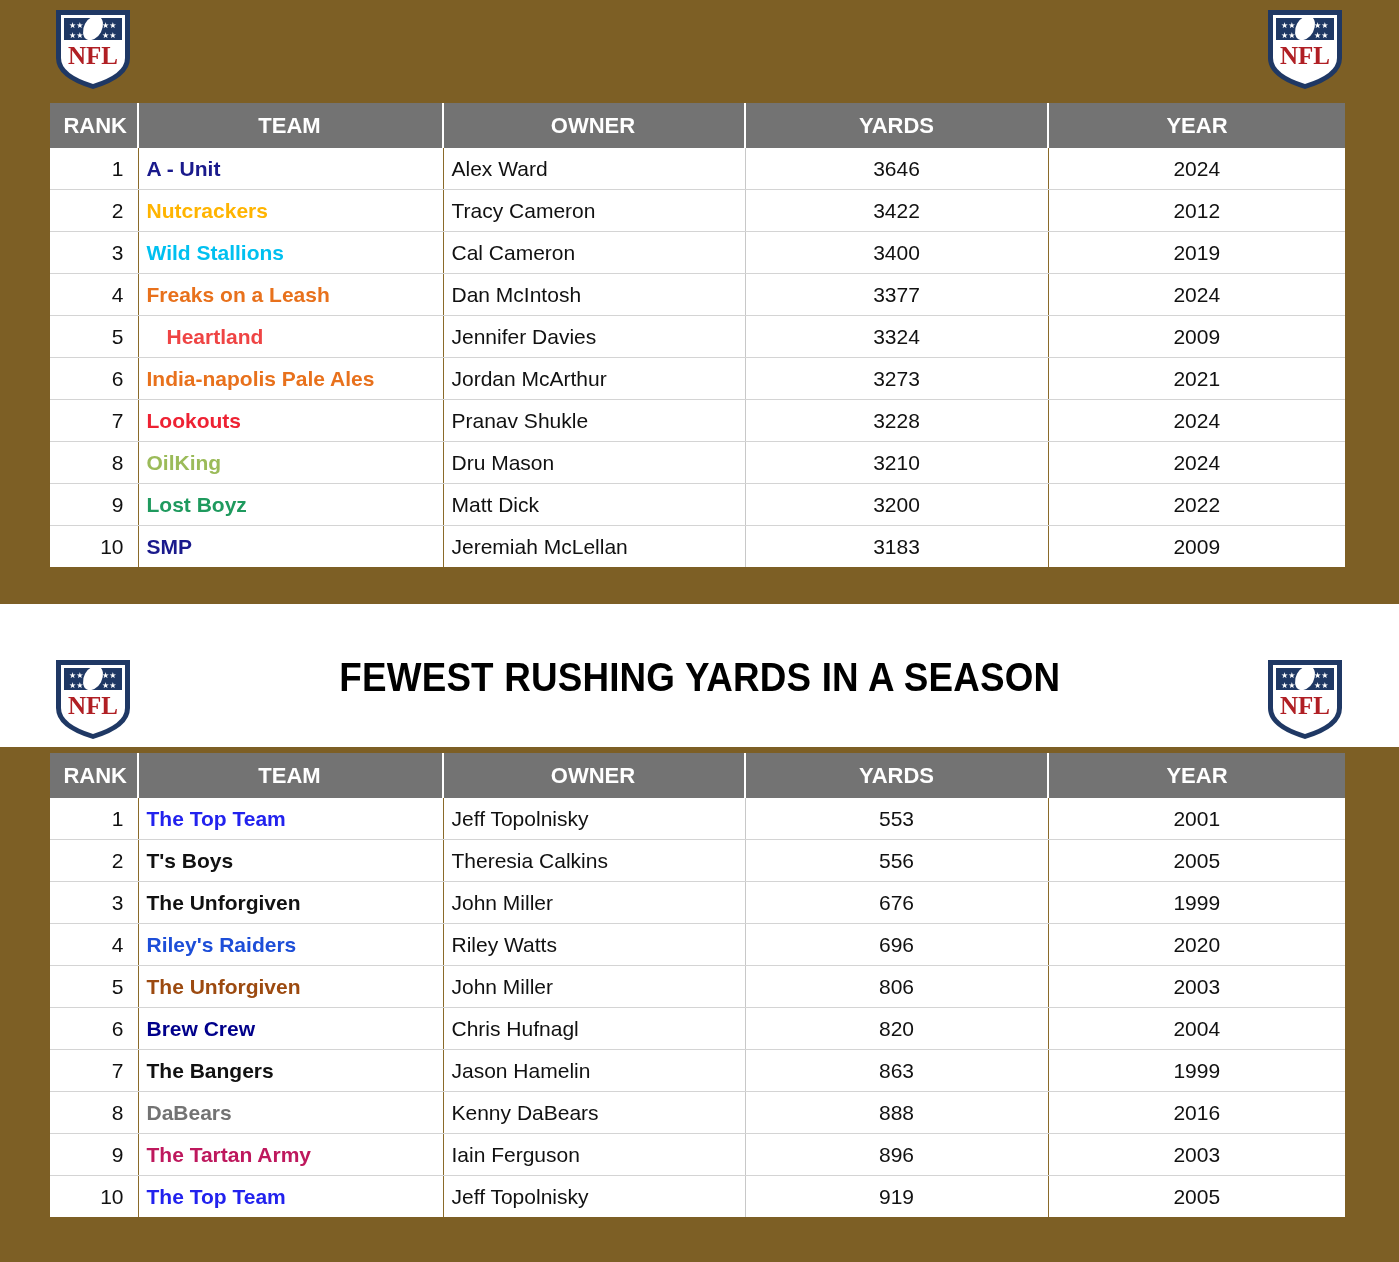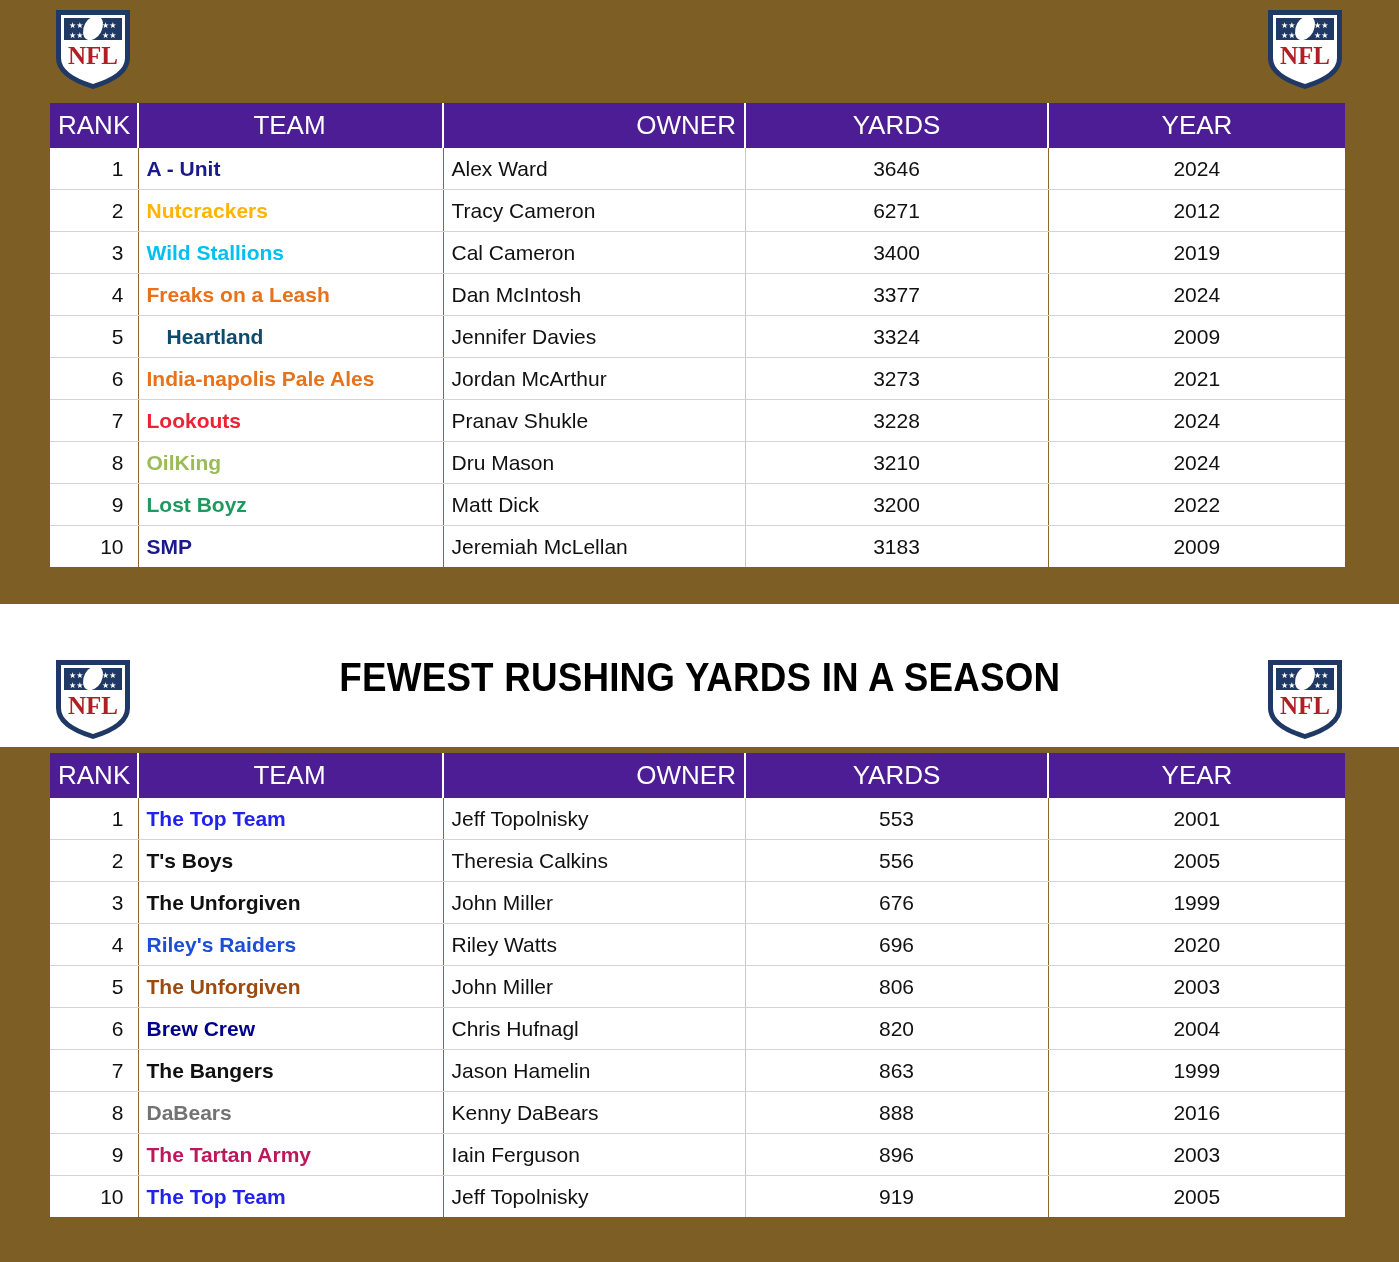--- a/index.html
+++ b/index.html
@@ -77,33 +77,33 @@
   .panel-top .stat-table { top: 103px; }
   .panel-bottom .stat-table { top: 145px; }
 
   .stat-table col.c-rank  { width: 88px; }
   .stat-table col.c-team  { width: 305px; }
   .stat-table col.c-owner { width: 302px; }
   .stat-table col.c-yards { width: 303px; }
   .stat-table col.c-year  { width: 297px; }
 
   .stat-table thead th {
-    background: #4c1d95;
+    background: #737373;
     color: #ffffff;
     font-family: "Liberation Sans Narrow", "Liberation Sans", sans-serif;
-    font-weight: normal;
-    font-size: 26px;
+    font-weight: bold;
+    font-size: 22px;
     height: 45px;
     padding: 0 8px;
     border-right: 2px solid #ffffff;
     white-space: nowrap;
   }
   .stat-table thead th.h-rank  { text-align: right; padding-right: 10px; }
   .stat-table thead th.h-team  { text-align: center;  padding-left: 6px; }
-  .stat-table thead th.h-owner { text-align: right;  padding-left: 6px; }
+  .stat-table thead th.h-owner { text-align: center;  padding-left: 6px; }
   .stat-table thead th.h-yards { text-align: center; }
   .stat-table thead th.h-year  { text-align: center; border-right: none; }
 
   .stat-table tbody td {
     background: #ffffff;
     height: 41px;
     font-family: "Liberation Sans Narrow", "Liberation Sans", sans-serif;
     font-size: 21px;
     color: #111111;
     padding: 0 8px;
@@ -201,40 +201,40 @@
             <td class="t-rank">1</td>
             <td class="t-team" style="color: rgb(26, 26, 140);">A - Unit</td>
             <td class="t-owner">Alex Ward</td>
             <td class="t-yards">3646</td>
             <td class="t-year">2024</td>
           </tr>
           <tr>
             <td class="t-rank">2</td>
             <td class="t-team" style="color: rgb(255, 180, 0);">Nutcrackers</td>
             <td class="t-owner">Tracy Cameron</td>
-            <td class="t-yards">6271</td>
+            <td class="t-yards">3422</td>
             <td class="t-year">2012</td>
           </tr>
           <tr>
             <td class="t-rank">3</td>
             <td class="t-team" style="color: rgb(0, 192, 240);">Wild Stallions</td>
             <td class="t-owner">Cal Cameron</td>
             <td class="t-yards">3400</td>
             <td class="t-year">2019</td>
           </tr>
           <tr>
             <td class="t-rank">4</td>
             <td class="t-team" style="color: rgb(232, 113, 28);">Freaks on a Leash</td>
             <td class="t-owner">Dan McIntosh</td>
             <td class="t-yards">3377</td>
             <td class="t-year">2024</td>
           </tr>
           <tr>
             <td class="t-rank">5</td>
-            <td class="t-team" style="color: #0c4a6e; padding-left: 28px;">Heartland</td>
+            <td class="t-team" style="color: #ef4444; padding-left: 28px;">Heartland</td>
             <td class="t-owner">Jennifer Davies</td>
             <td class="t-yards">3324</td>
             <td class="t-year">2009</td>
           </tr>
           <tr>
             <td class="t-rank">6</td>
             <td class="t-team" style="color: rgb(232, 113, 28);">India-napolis Pale Ales</td>
             <td class="t-owner">Jordan McArthur</td>
             <td class="t-yards">3273</td>
             <td class="t-year">2021</td>

